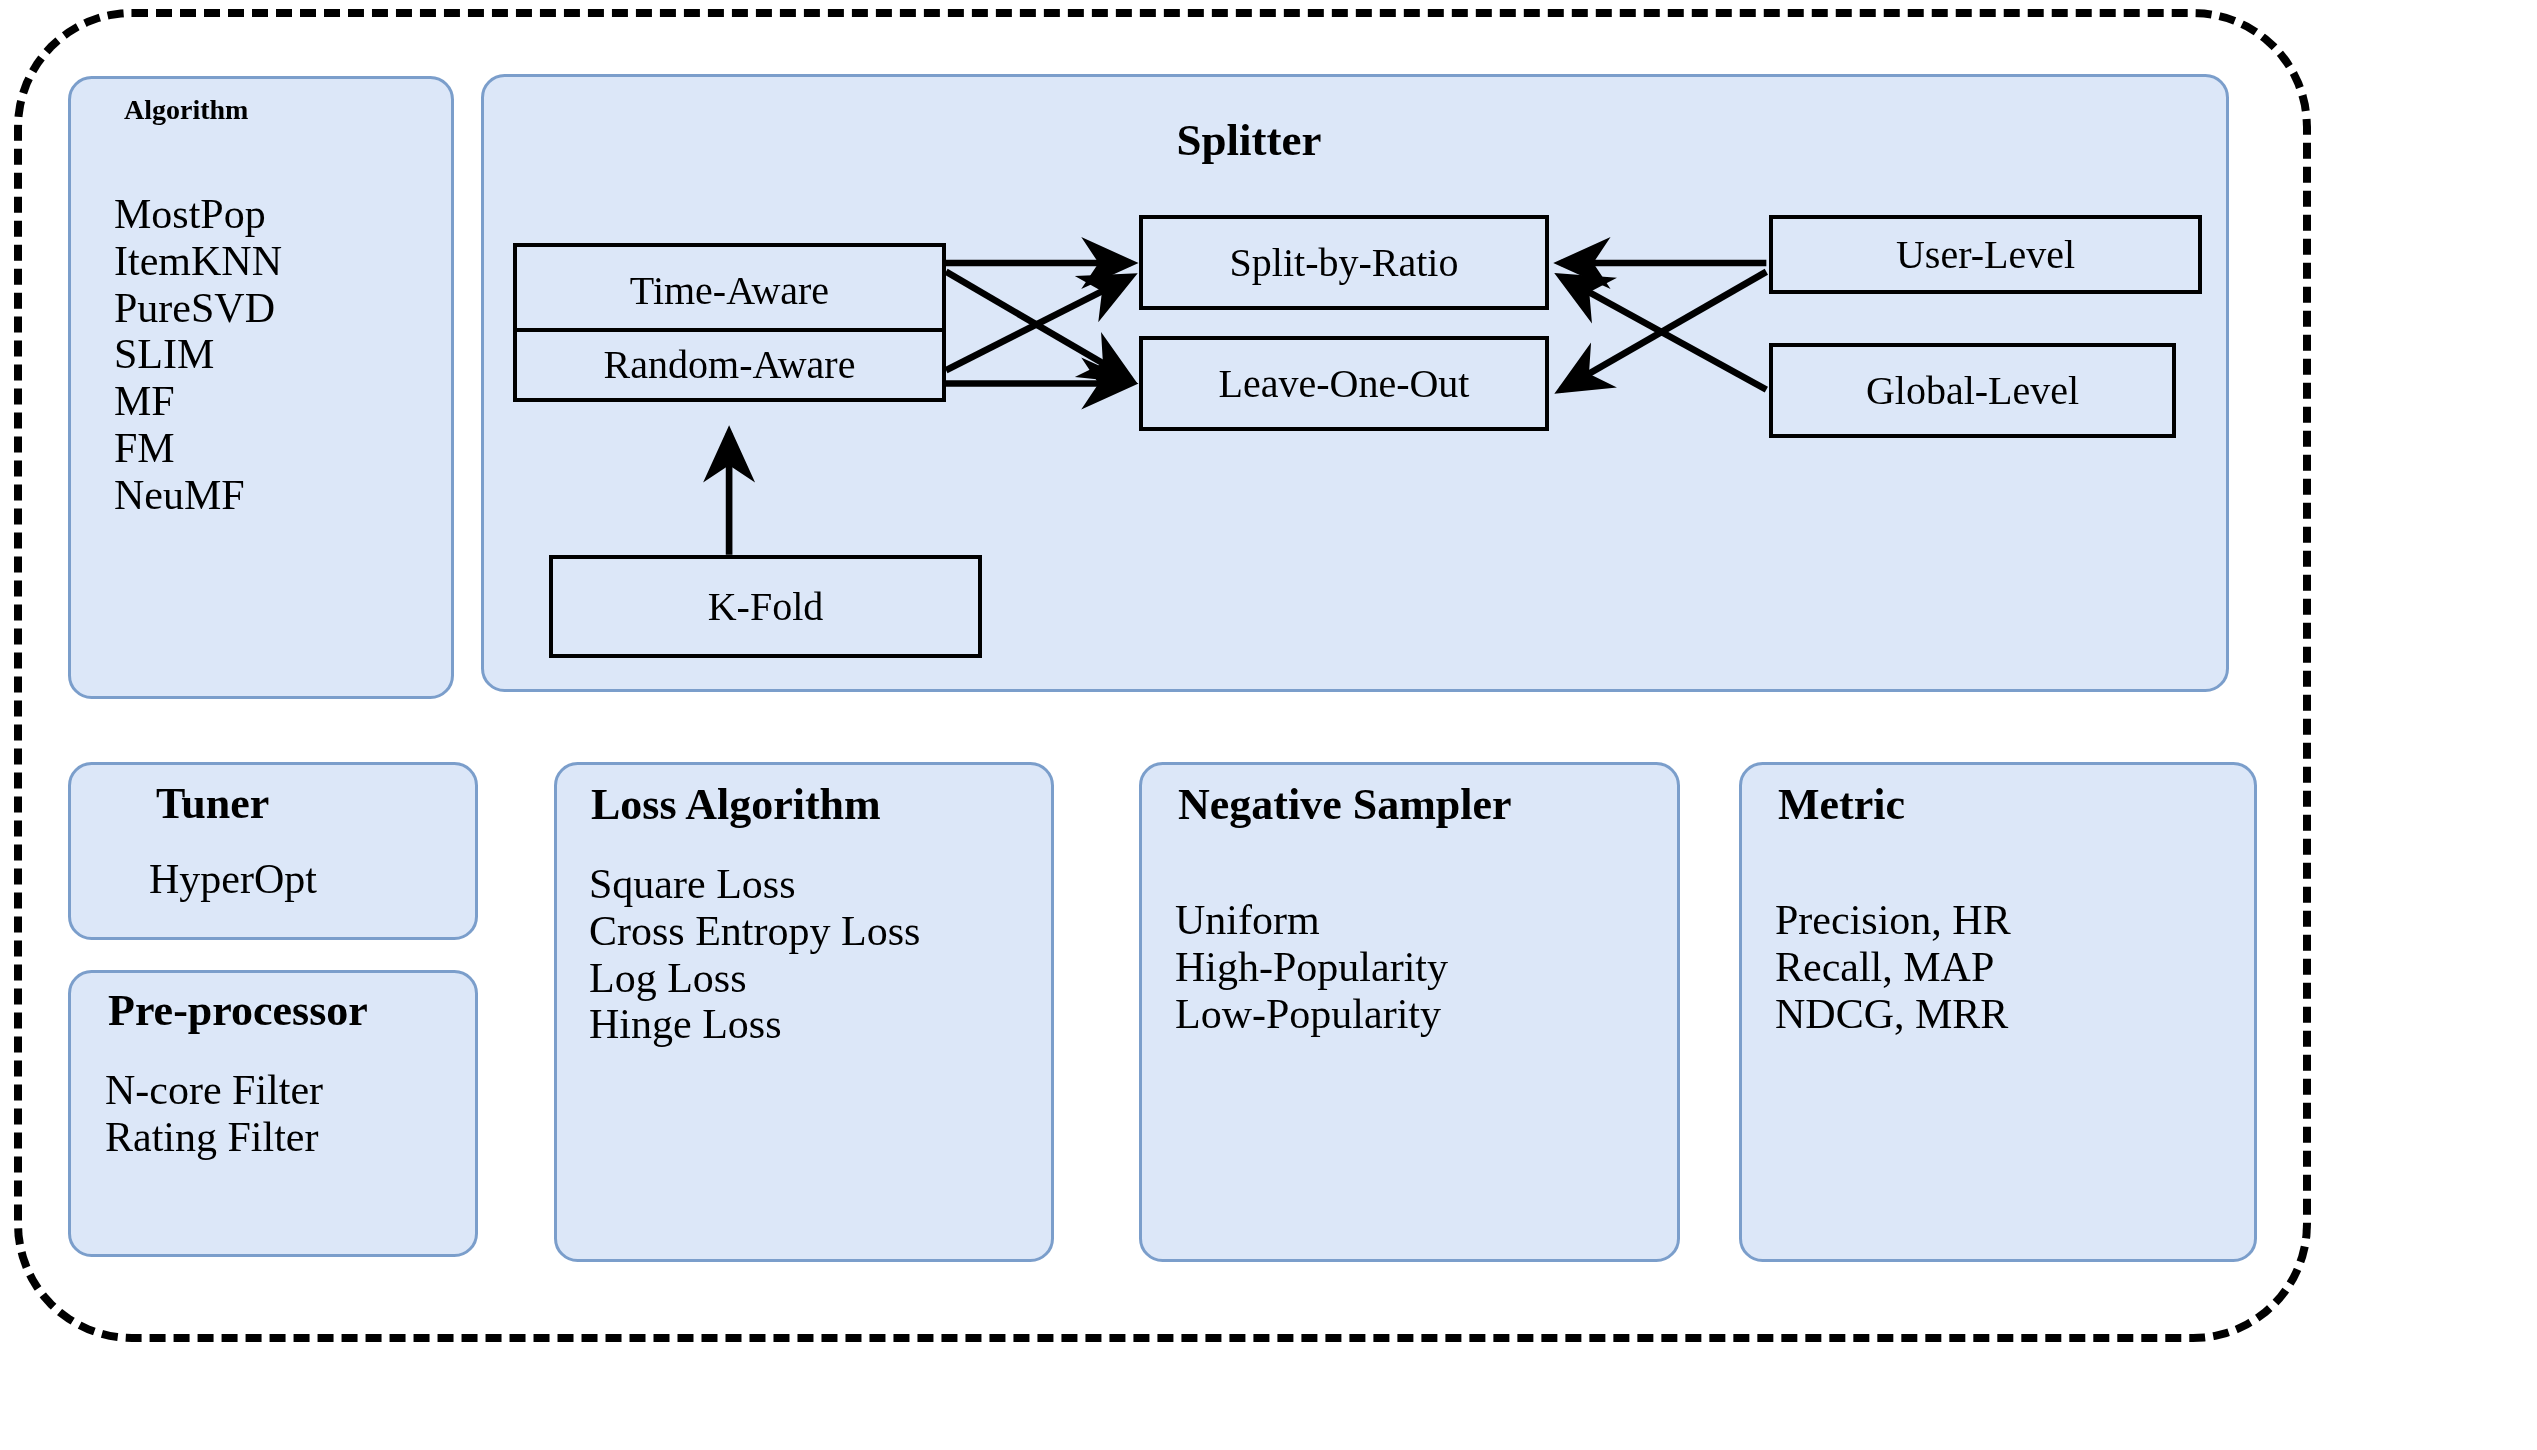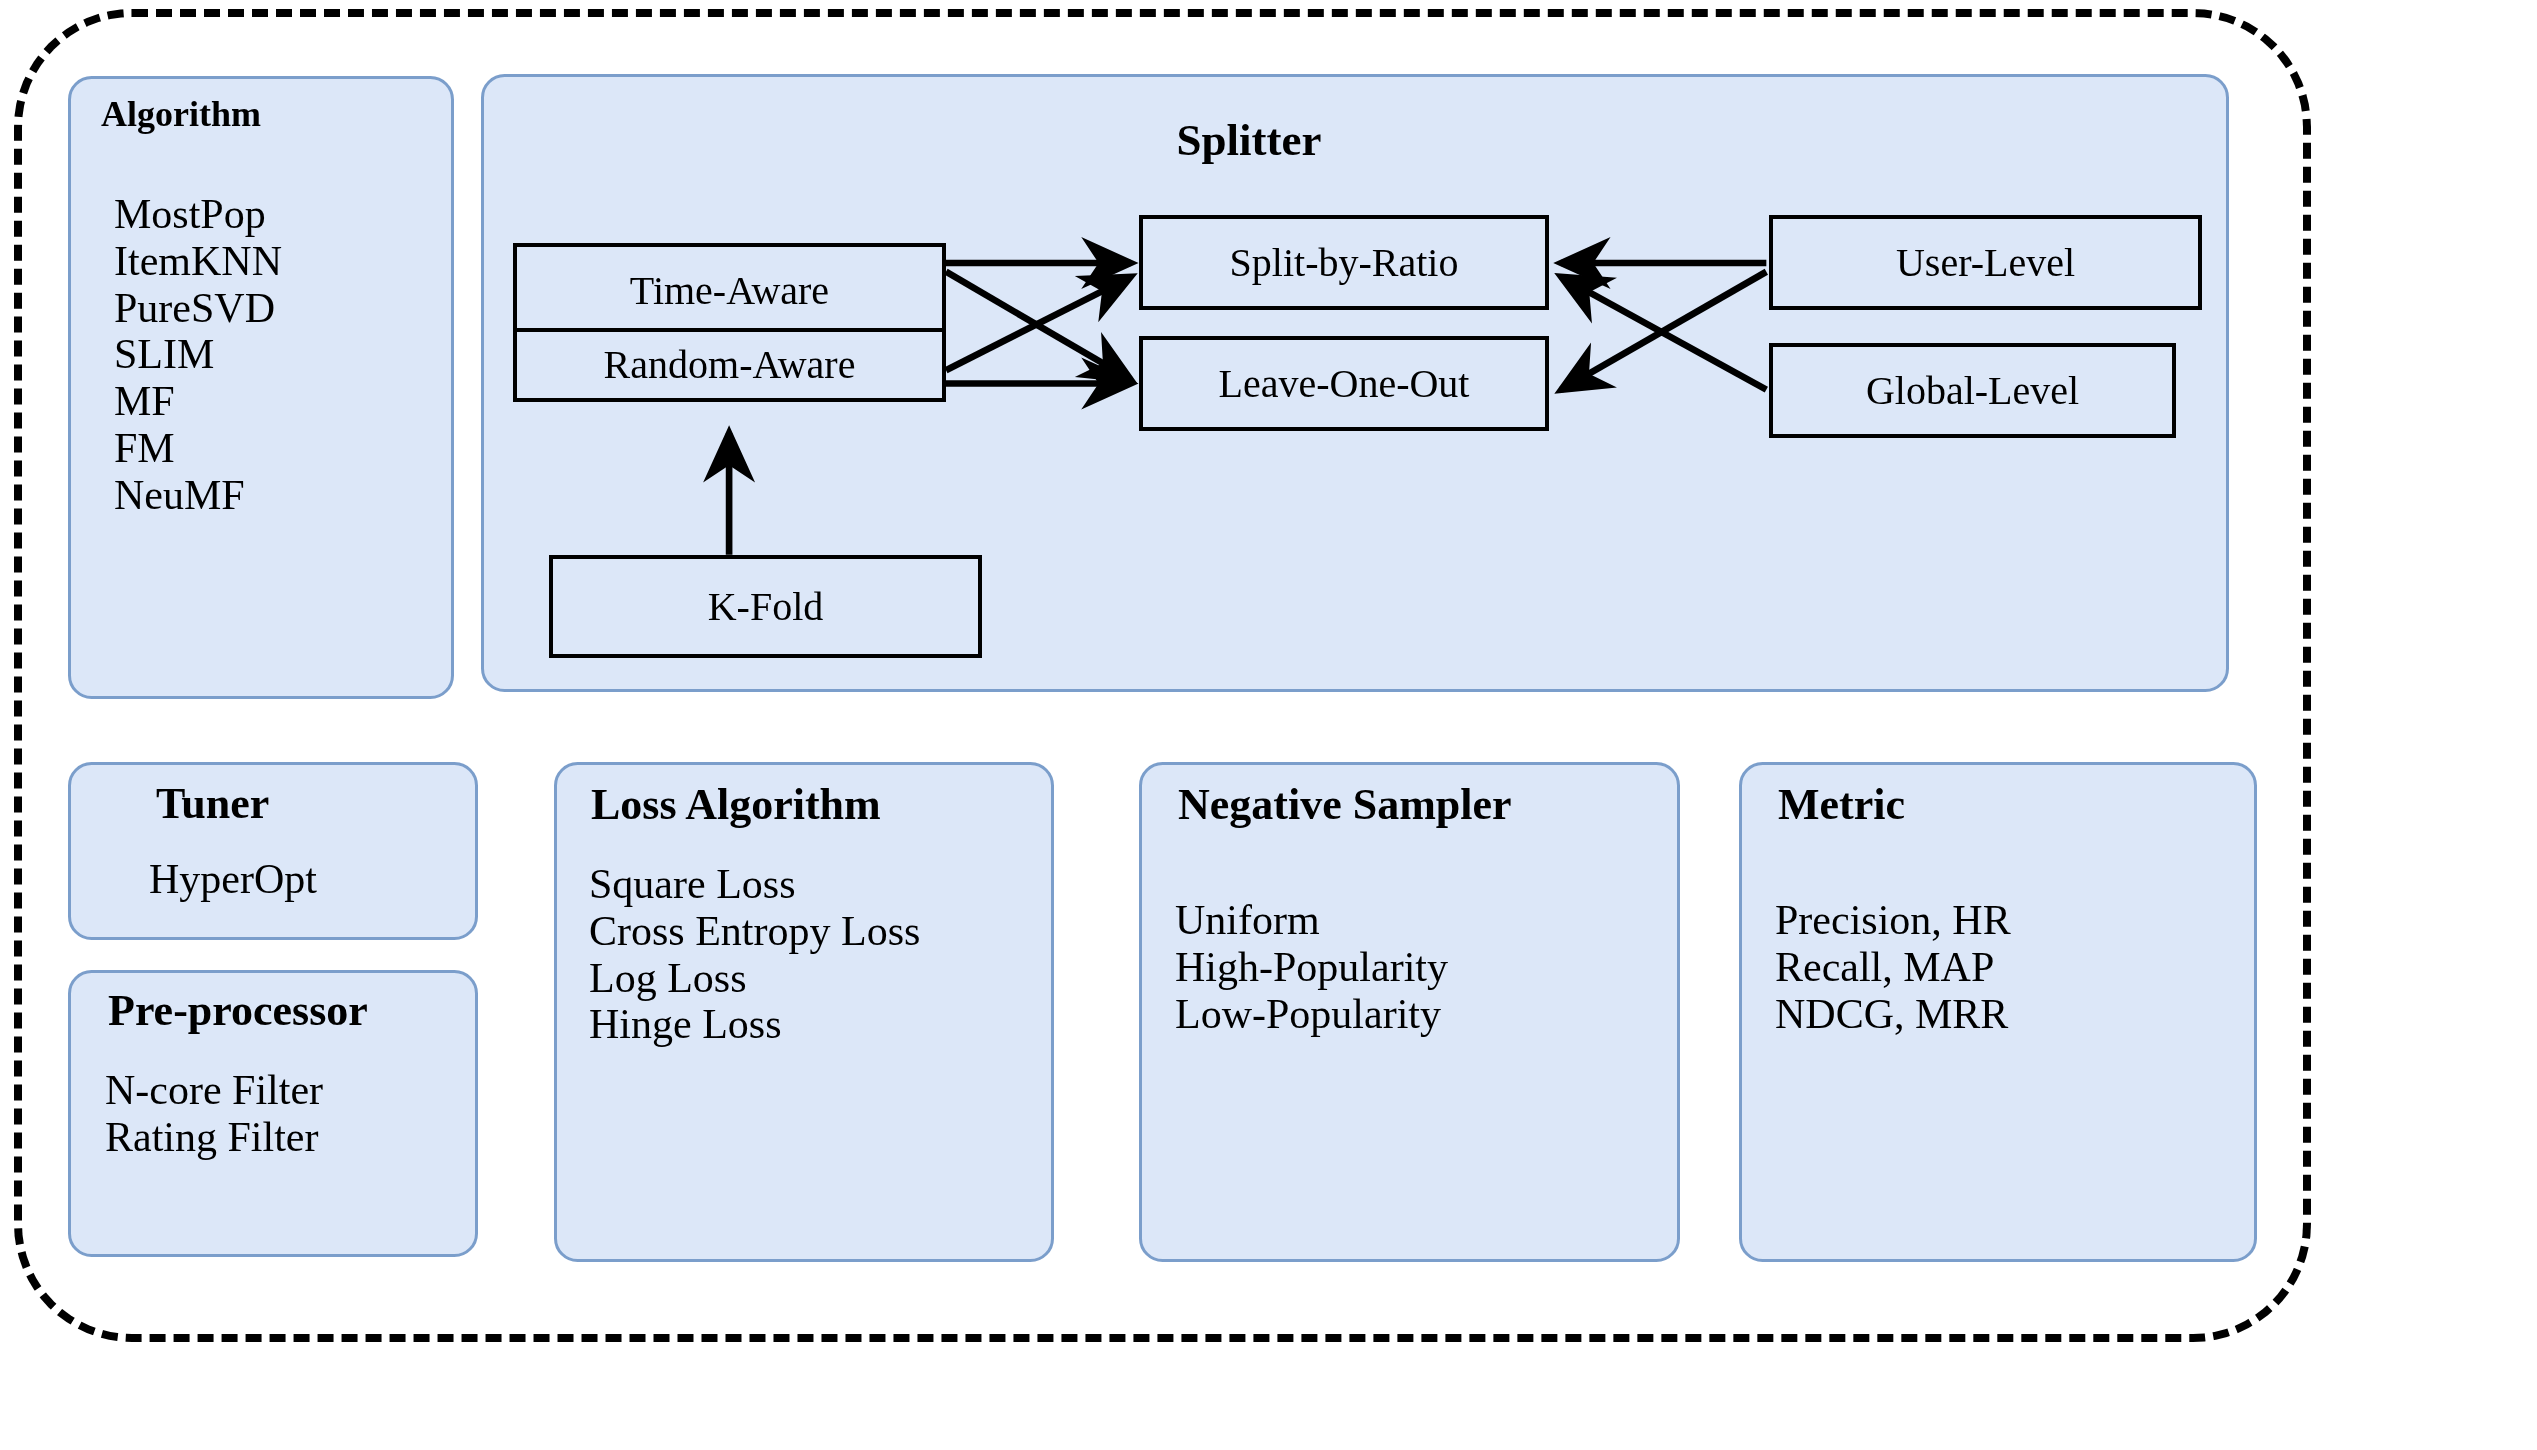--- a/index.html
+++ b/index.html
@@ -37,21 +37,21 @@
 
   
   #panel-algorithm{left:68px;top:76px;width:386px;height:623px;}
   #panel-splitter {left:481px;top:74px;width:1748px;height:618px;}
   #panel-tuner    {left:68px;top:762px;width:410px;height:178px;}
   #panel-preproc  {left:68px;top:970px;width:410px;height:287px;}
   #panel-loss     {left:554px;top:762px;width:500px;height:500px;}
   #panel-negsamp  {left:1139px;top:762px;width:541px;height:500px;}
   #panel-metric   {left:1739px;top:762px;width:518px;height:500px;}
 
-  #title-algorithm{left:101px;top:96px;font-size:36px;}
+  #title-algorithm{left:124px;top:96px;font-size:28px;}
   #list-algorithm {left:114px;top:191px;font-size:42px;}
 
   #title-splitter {left:1249px;top:118px;font-size:45px;transform:translateX(-50%);}
 
   #title-tuner    {left:156px;top:782px;font-size:44px;}
   #list-tuner     {left:149px;top:856px;font-size:42px;}
 
   #title-preproc  {left:108px;top:989px;font-size:44px;}
   #list-preproc   {left:105px;top:1067px;font-size:42px;}
 
@@ -63,21 +63,21 @@
 
   #title-metric   {left:1778px;top:783px;font-size:44px;}
   #list-metric    {left:1775px;top:897px;font-size:42px;}
 
   
   #node-time-aware   {left:513px;top:215px; width:433px;height:95px;margin-top:28px;}
   #node-random-aware {left:513px;top:328px; width:433px;height:74px;}
   #node-kfold        {left:513px;top:555px;width:433px;height:103px;margin-left:36px;}
   #node-split-ratio  {left:1139px;top:215px; width:410px;height:95px;}
   #node-leave-one-out{left:1139px;top:336px; width:410px;height:95px;}
-  #node-user-level   {left:1769px;top:215px; width:433px;height:95px;}
+  #node-user-level   {left:1769px;top:215px; width:433px;height:79px;}
   #node-global-level {left:1769px;top:343px; width:407px;height:95px;}
 </style>
 </head>
 <body>
 
 <div id="outer-frame"></div>
 
 <div class="panel" id="panel-algorithm"></div>
 <div class="panel-title" id="title-algorithm">Algorithm</div>
 <div class="panel-list" id="list-algorithm">MostPop

